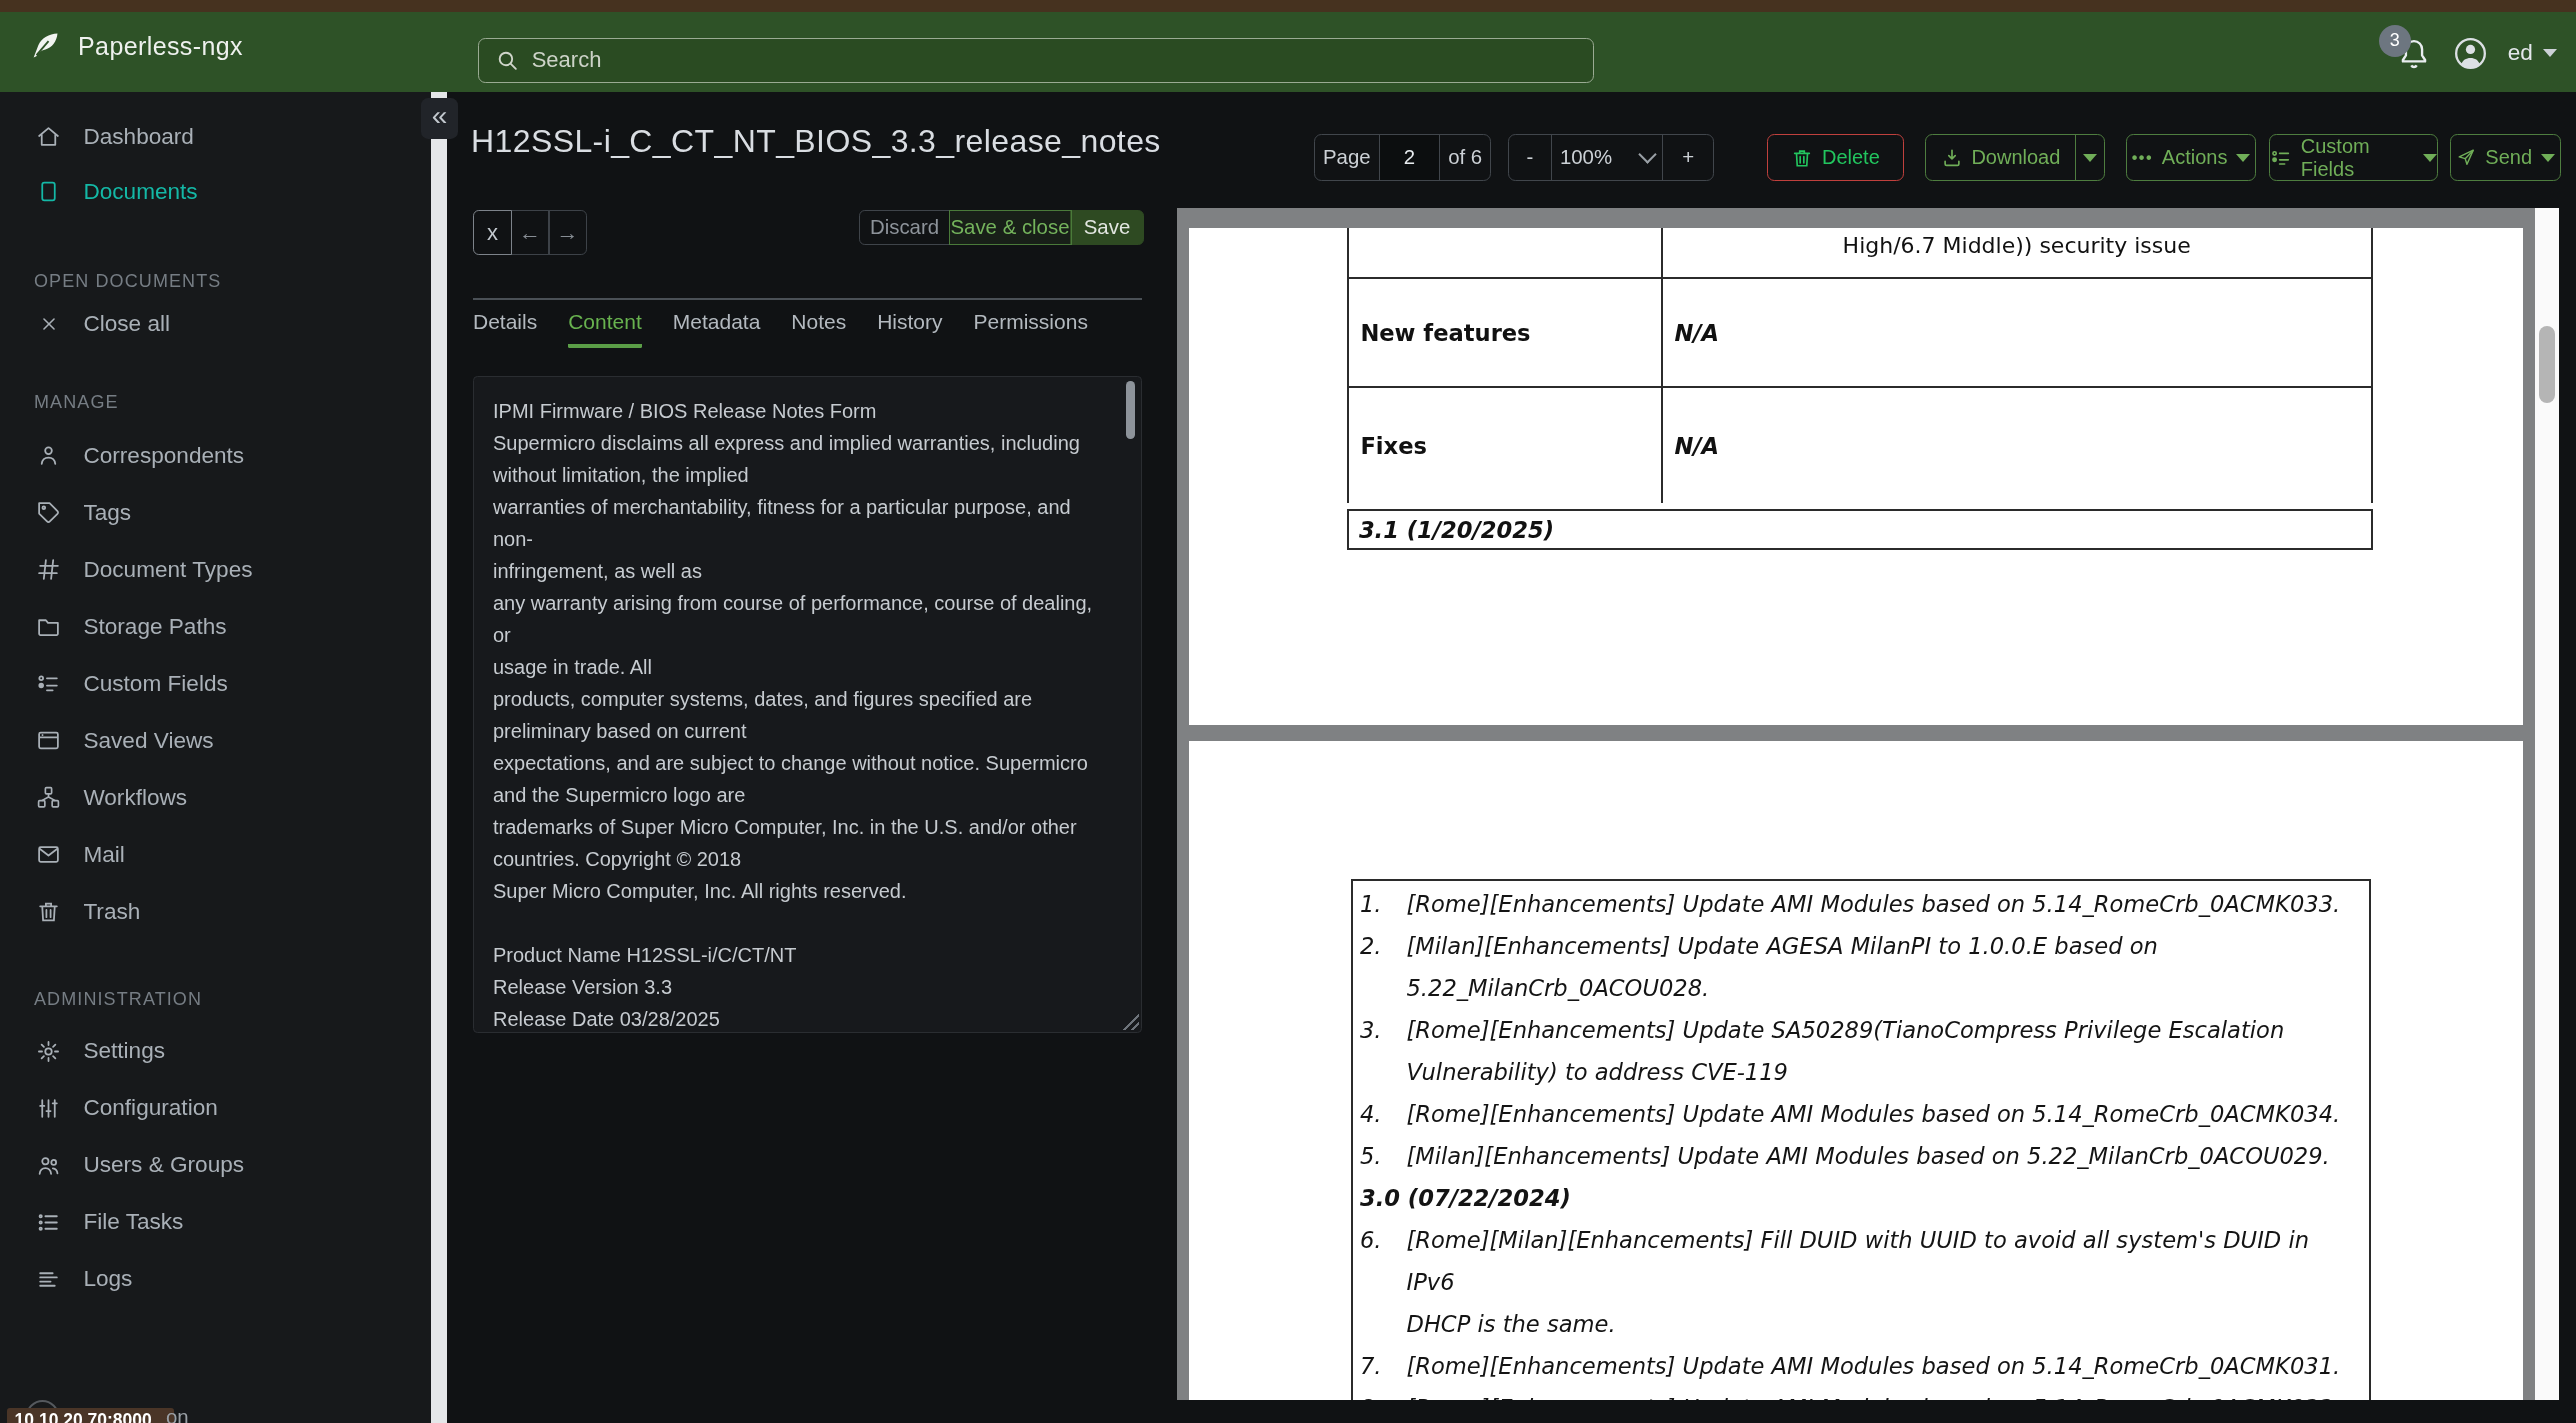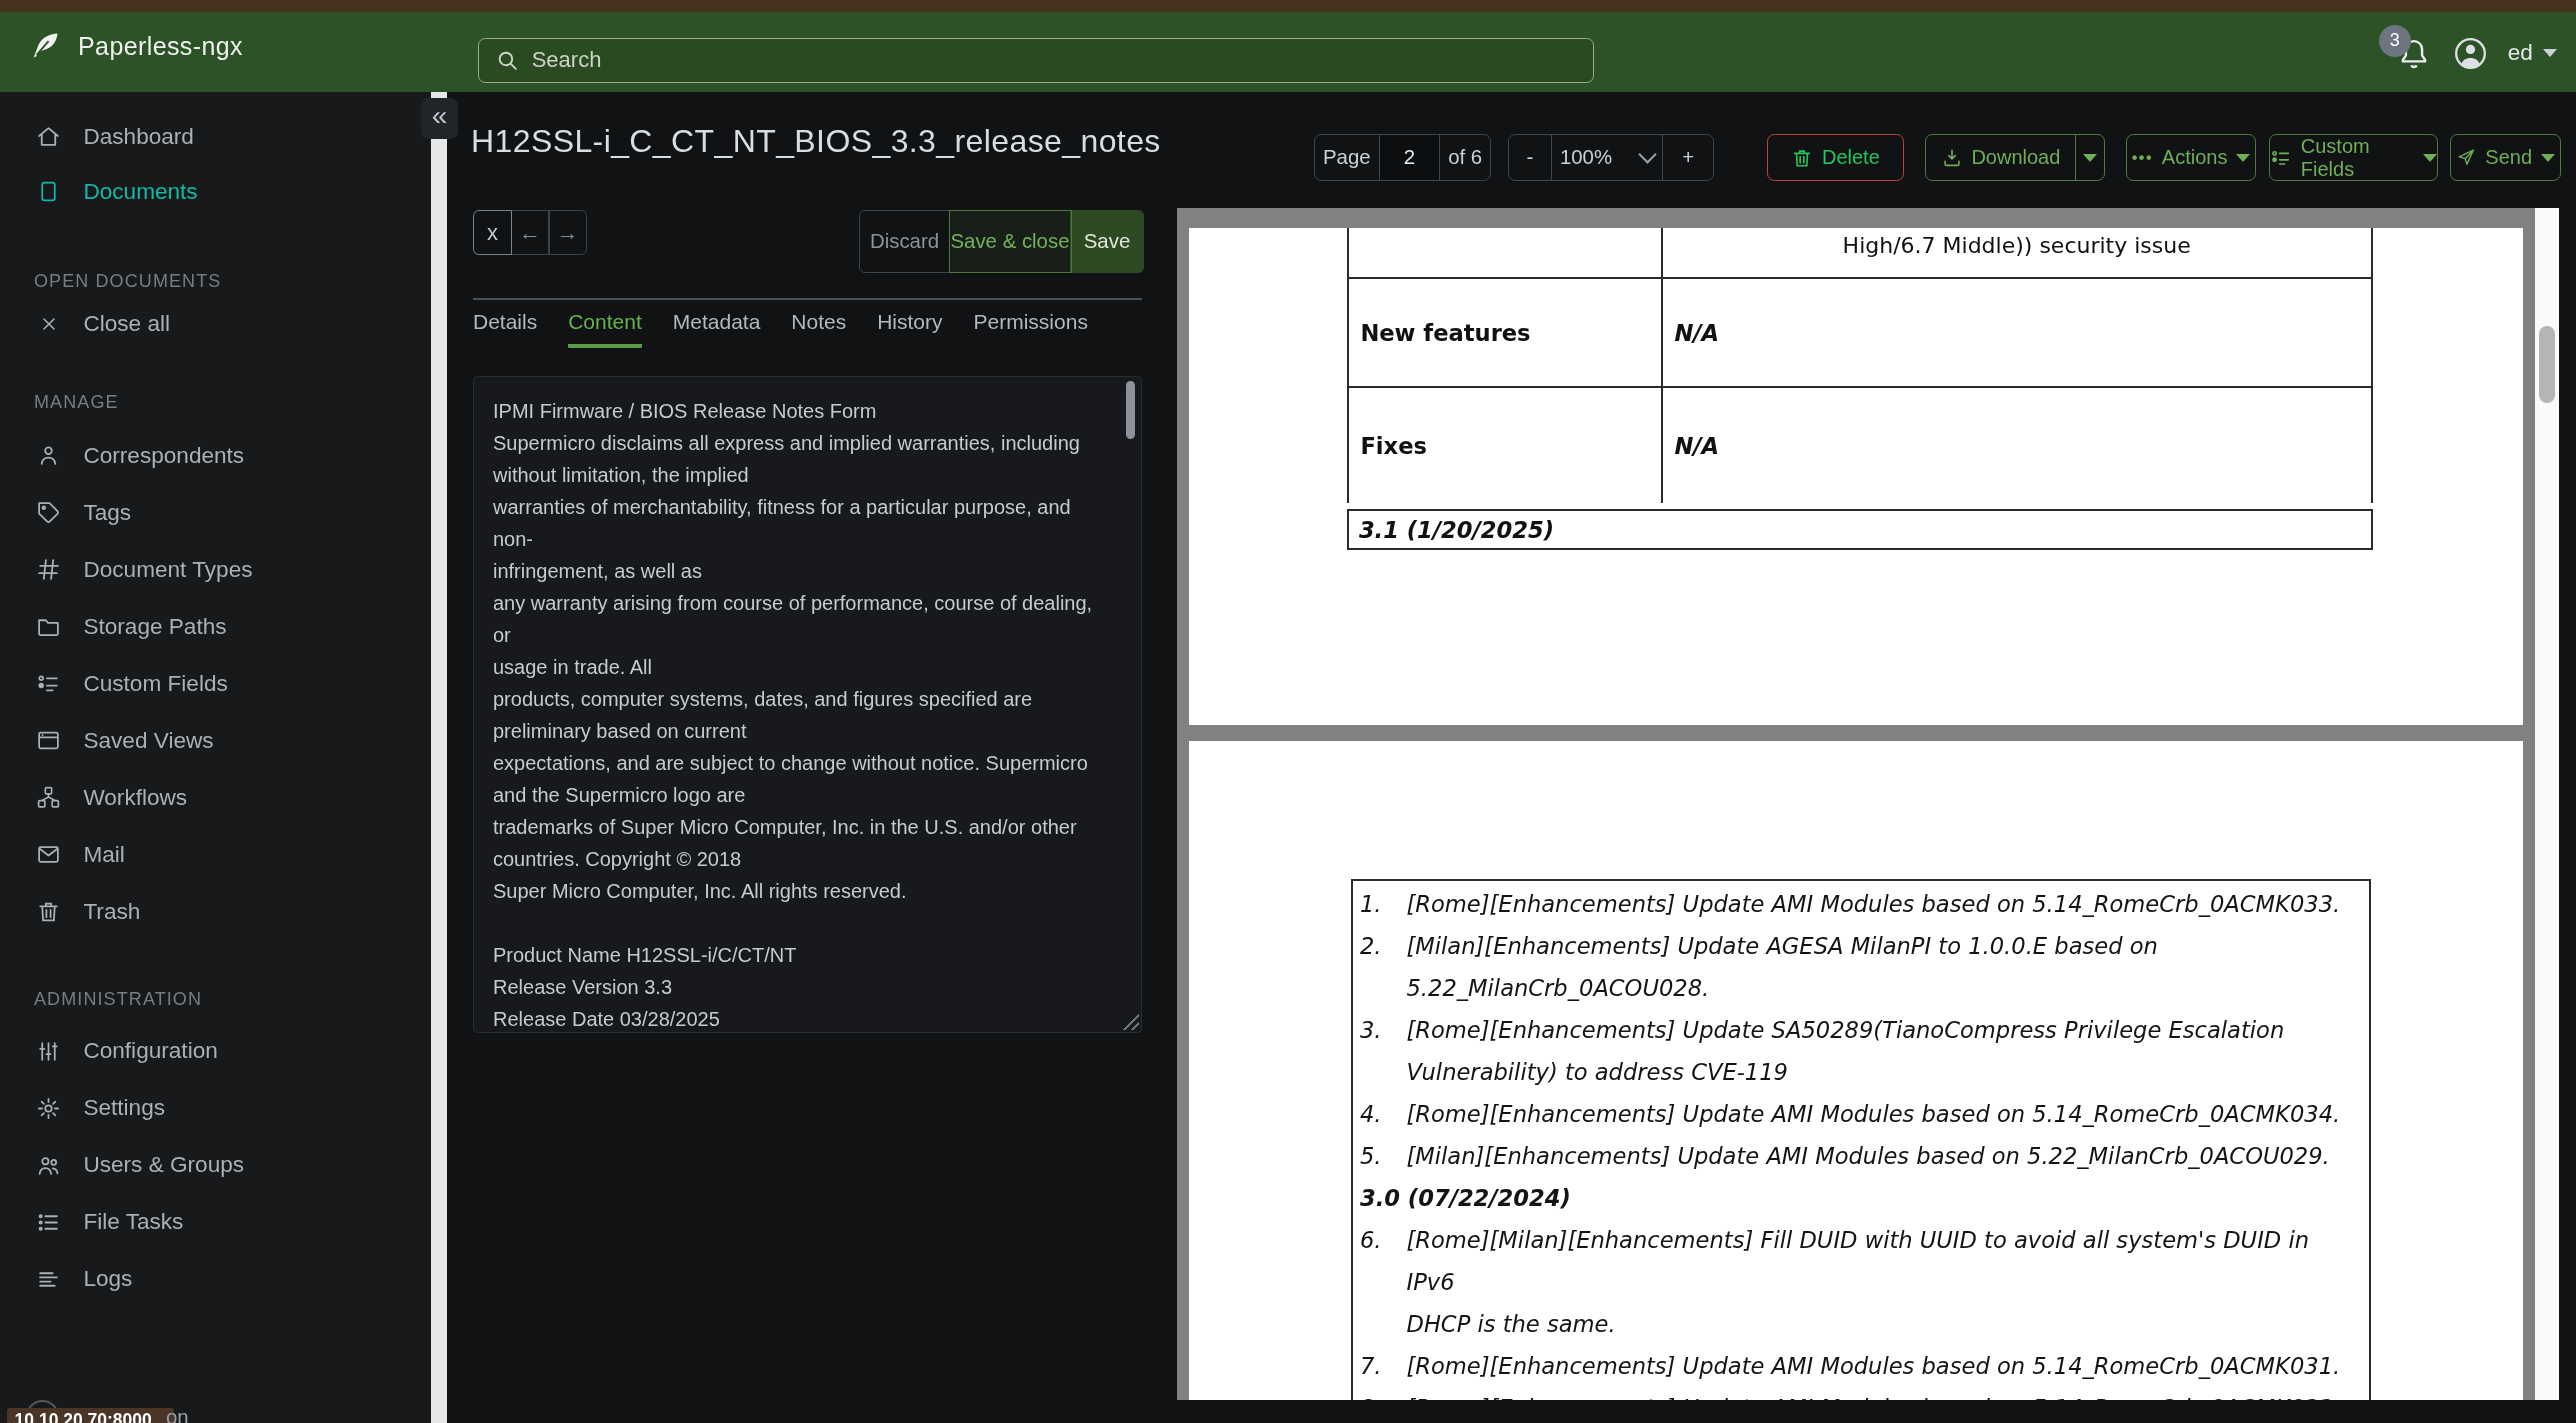--- a/index.html
+++ b/index.html
@@ -71,21 +71,21 @@
   .split .arrow{width:34px;display:flex;align-items:center;justify-content:center;border-left:1.8px solid #4e7d3f;}
   .dots{font-size:16px;letter-spacing:1.5px;font-weight:bold;}
 
   
   .nav3{position:absolute;left:473px;top:210px;height:45px;display:flex;}
   .nav3 .nseg{width:39px;height:45px;display:flex;align-items:center;justify-content:center;font-size:22px;
               border:1.5px solid #3d4248;color:#878d94;margin-left:-1.5px;box-sizing:border-box;}
   .nav3 .nseg.first{border-color:#7d838a;color:#c3c9cf;border-radius:5.8px 0 0 5.8px;z-index:2;margin-left:0;}
   .nav3 .nseg.last{border-radius:0 5.8px 5.8px 0;}
   .savegrp{position:absolute;left:859px;top:210px;height:45px;display:flex;font-size:20.4px;}
-  .savegrp .sseg{display:flex;align-items:center;justify-content:center;box-sizing:border-box;height:63px;
+  .savegrp .sseg{display:flex;align-items:center;justify-content:center;box-sizing:border-box;height:35px;
                  border:1.5px solid #3f444a;margin-left:-1.5px;}
   .sseg.discard{width:91px;color:#8d939a;border-radius:5.8px 0 0 5.8px;margin-left:0;}
   .sseg.saveclose{width:123px;color:#74b35c;border-color:#4a7a3a;background:rgba(94,146,66,.10);z-index:2;}
   .sseg.save{width:74px;color:#e2e6e1;background:#2e4a22;border-color:#2e4a22;border-radius:0 5.8px 5.8px 0;}
   .divider{position:absolute;left:473px;top:298px;width:669px;height:1.5px;background:#4a5056;}
   .tabs{position:absolute;left:473px;top:310px;display:flex;gap:31px;font-size:21px;color:#b3b9bf;}
   .tab{padding-bottom:9.5px;border-bottom:4.4px solid transparent;cursor:pointer;}
   .tab.active{color:#68b24f;border-bottom-color:#5b9e47;border-radius:1.5px;}
   .textarea{position:absolute;left:473px;top:376px;width:669px;height:657px;background:#17191c;
             border:0.7px solid #2a2d31;border-radius:4.4px;color:#c6cbd0;font-size:20px;line-height:32px;
@@ -300,34 +300,34 @@
           </span>
           <span>Trash</span>
         </div>
       </div>
     <div class="sb-head g-admin-h">ADMINISTRATION</div>
     <div class="g-admin">
 
         <div class="sb-item">
           <span class="sb-ico">
             <svg viewBox="0 0 24 24" width="25" height="25" fill="none" stroke="currentColor" stroke-width="1.7" stroke-linecap="round">
-              <path d="M6 4v16M12 4v16M18 4v16M4 9.5h4M10 14.5h4M16 7h4"></path>
-            </svg>
-          </span>
-          <span>Configuration</span>
-        </div>
-
-        <div class="sb-item">
-          <span class="sb-ico">
-            <svg viewBox="0 0 24 24" width="25" height="25" fill="none" stroke="currentColor" stroke-width="1.7" stroke-linecap="round">
               <circle cx="12" cy="12" r="3.1"></circle>
               <path d="M12 2.8v3M12 18.2v3M2.8 12h3M18.2 12h3M5.4 5.4l2.2 2.2M16.4 16.4l2.2 2.2M18.6 5.4l-2.2 2.2M7.6 16.4l-2.2 2.2"></path>
             </svg>
           </span>
           <span>Settings</span>
+        </div>
+
+        <div class="sb-item">
+          <span class="sb-ico">
+            <svg viewBox="0 0 24 24" width="25" height="25" fill="none" stroke="currentColor" stroke-width="1.7" stroke-linecap="round">
+              <path d="M6 4v16M12 4v16M18 4v16M4 9.5h4M10 14.5h4M16 7h4"></path>
+            </svg>
+          </span>
+          <span>Configuration</span>
         </div>
 
         <div class="sb-item">
           <span class="sb-ico">
             <svg viewBox="0 0 24 24" width="25" height="25" fill="none" stroke="currentColor" stroke-width="1.7" stroke-linecap="round">
               <circle cx="9" cy="8" r="3"></circle>
               <path d="M3.5 20c.4-3.5 2.5-5.5 5.5-5.5s5.1 2 5.5 5.5"></path>
               <circle cx="17" cy="9" r="2.3"></circle>
               <path d="M16.2 14.7c2.6.3 4.1 2 4.4 4.8"></path>
             </svg>

